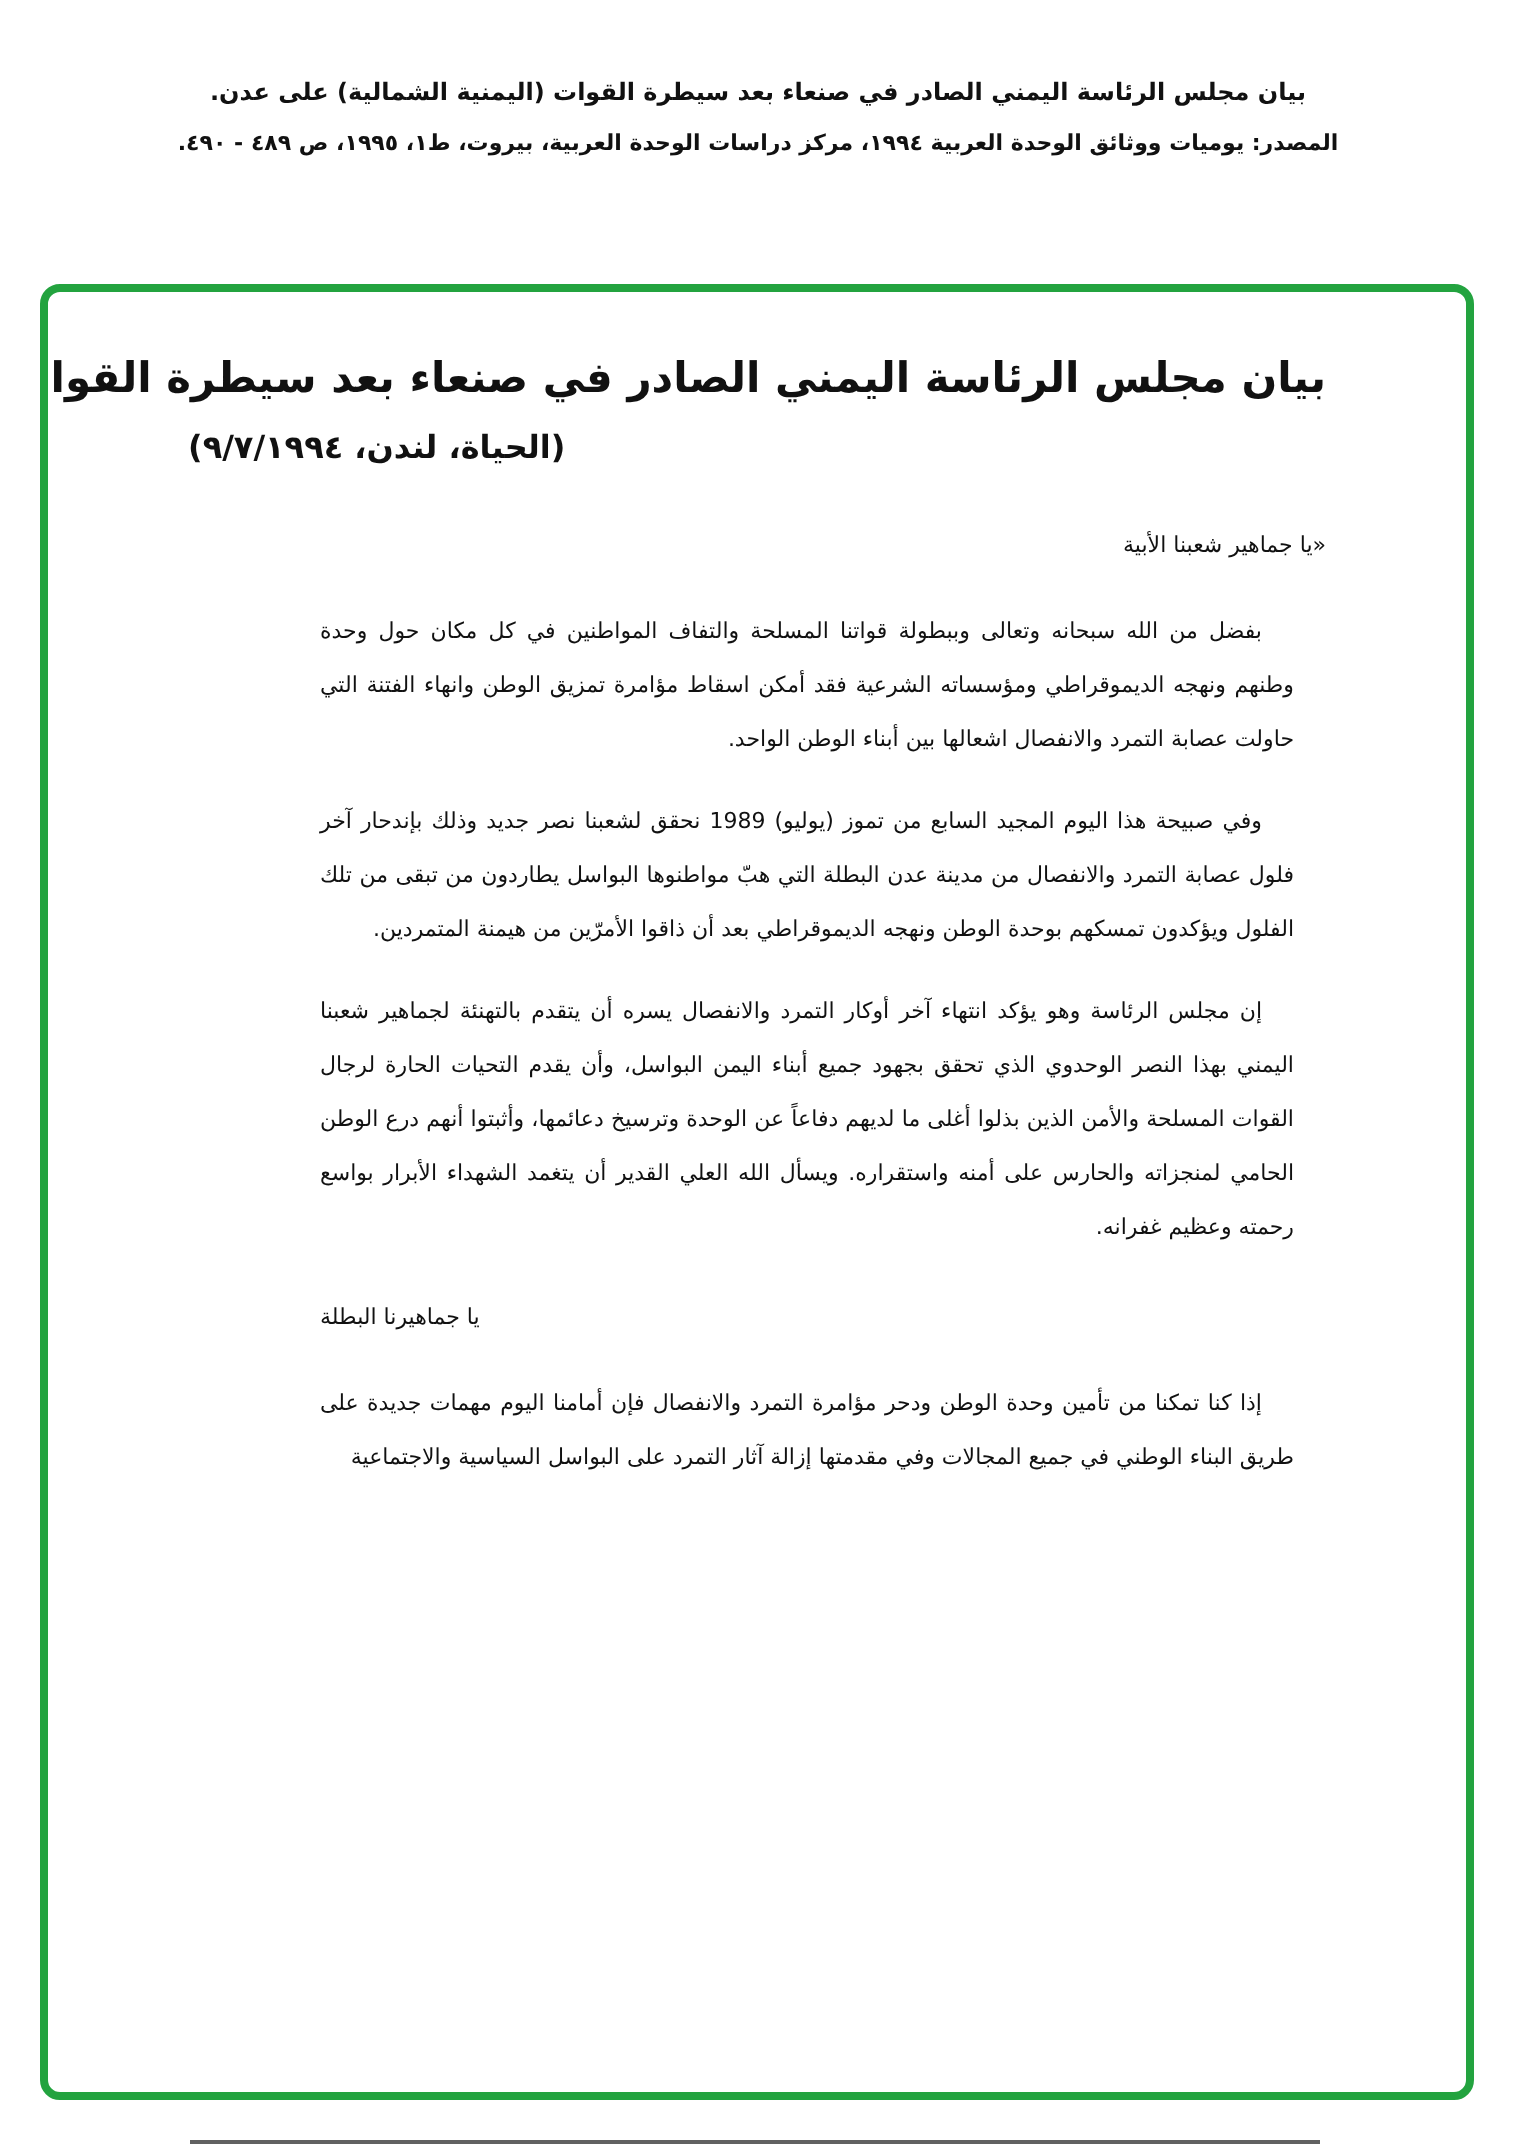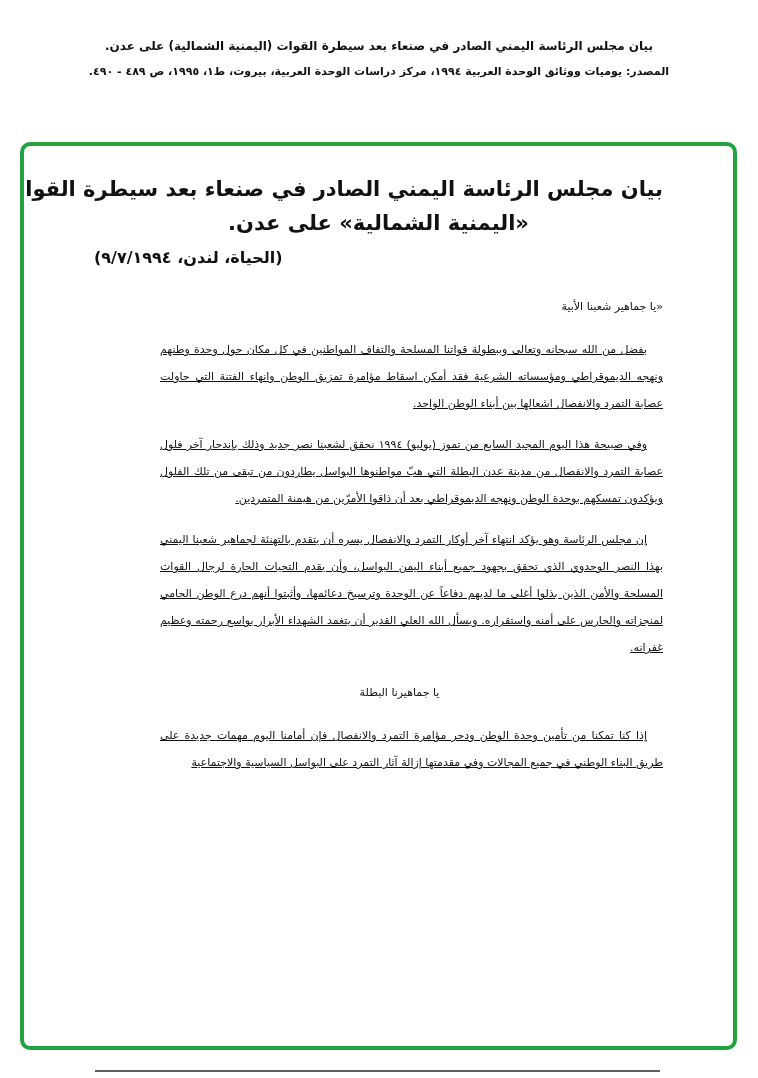--- a/index.html
+++ b/index.html
@@ -80,29 +80,28 @@
     margin-top: 26px;
     font-size: 11px;
     line-height: 27px;
   }
 
   .salutation {
     text-align: right;
     margin: 0 0 16px 0;
   }
   .salutation-2 {
-    text-align: center;
+    text-align: left;
     margin: 18px 24px 16px 0;
   }
 
   .para {
-    margin: 0 0 14px 0;
+    margin: 0 16px 14px 0;
     text-align: justify;
     text-indent: 16px;
-    text-decoration: underline;
   }
 
   
   .scan-artifact-line {
     position: absolute;
     left: 95px;
     top: 1070px;
     width: 565px;
     height: 2px;
     background: #3a3a3a;
@@ -115,31 +114,30 @@
 <div class="caption-header">
   <div class="caption-title">بيان مجلس الرئاسة اليمني الصادر في صنعاء بعد سيطرة القوات (اليمنية الشمالية) على عدن.</div>
   <div class="caption-source">المصدر: يوميات ووثائق الوحدة العربية ١٩٩٤، مركز دراسات الوحدة العربية، بيروت، ط١، ١٩٩٥، ص ٤٨٩ - ٤٩٠.</div>
 </div>
 
 <div class="green-frame" style="border-color: rgb(35, 163, 63);">
   <div class="doc">
 
     <div class="doc-title">
       <div class="doc-title-line">بيان مجلس الرئاسة اليمني الصادر في صنعاء بعد سيطرة القوات</div>
-      <div class="doc-title-line">«اليمنية الشمالية» على عدن.</div>
     </div>
 
     <div class="dateline">(الحياة، لندن، ٩/٧/١٩٩٤)</div>
 
     <div class="doc-body">
       <div class="salutation">«يا جماهير شعبنا الأبية</div>
 
       <p class="para">بفضل من الله سبحانه وتعالى وببطولة قواتنا المسلحة والتفاف المواطنين في كل مكان حول وحدة وطنهم ونهجه الديموقراطي ومؤسساته الشرعية فقد أمكن اسقاط مؤامرة تمزيق الوطن وانهاء الفتنة التي حاولت عصابة التمرد والانفصال اشعالها بين أبناء الوطن الواحد.</p>
 
-      <p class="para">وفي صبيحة هذا اليوم المجيد السابع من تموز (يوليو) ١٩٩٤ نحقق لشعبنا نصر جديد وذلك بإندحار آخر فلول عصابة التمرد والانفصال من مدينة عدن البطلة التي هبّ مواطنوها البواسل يطاردون من تبقى من تلك الفلول ويؤكدون تمسكهم بوحدة الوطن ونهجه الديموقراطي بعد أن ذاقوا الأمرّين من هيمنة المتمردين.</p>
+      <p class="para">وفي صبيحة هذا اليوم المجيد السابع من تموز (يوليو) 1989 نحقق لشعبنا نصر جديد وذلك بإندحار آخر فلول عصابة التمرد والانفصال من مدينة عدن البطلة التي هبّ مواطنوها البواسل يطاردون من تبقى من تلك الفلول ويؤكدون تمسكهم بوحدة الوطن ونهجه الديموقراطي بعد أن ذاقوا الأمرّين من هيمنة المتمردين.</p>
 
       <p class="para">إن مجلس الرئاسة وهو يؤكد انتهاء آخر أوكار التمرد والانفصال يسره أن يتقدم بالتهنئة لجماهير شعبنا اليمني بهذا النصر الوحدوي الذي تحقق بجهود جميع أبناء اليمن البواسل، وأن يقدم التحيات الحارة لرجال القوات المسلحة والأمن الذين بذلوا أغلى ما لديهم دفاعاً عن الوحدة وترسيخ دعائمها، وأثبتوا أنهم درع الوطن الحامي لمنجزاته والحارس على أمنه واستقراره. ويسأل الله العلي القدير أن يتغمد الشهداء الأبرار بواسع رحمته وعظيم غفرانه.</p>
 
       <div class="salutation-2">يا جماهيرنا البطلة</div>
 
       <p class="para">إذا كنا تمكنا من تأمين وحدة الوطن ودحر مؤامرة التمرد والانفصال فإن أمامنا اليوم مهمات جديدة على طريق البناء الوطني في جميع المجالات وفي مقدمتها إزالة آثار التمرد على البواسل السياسية والاجتماعية</p>
     </div>
 
   </div>
 </div>

